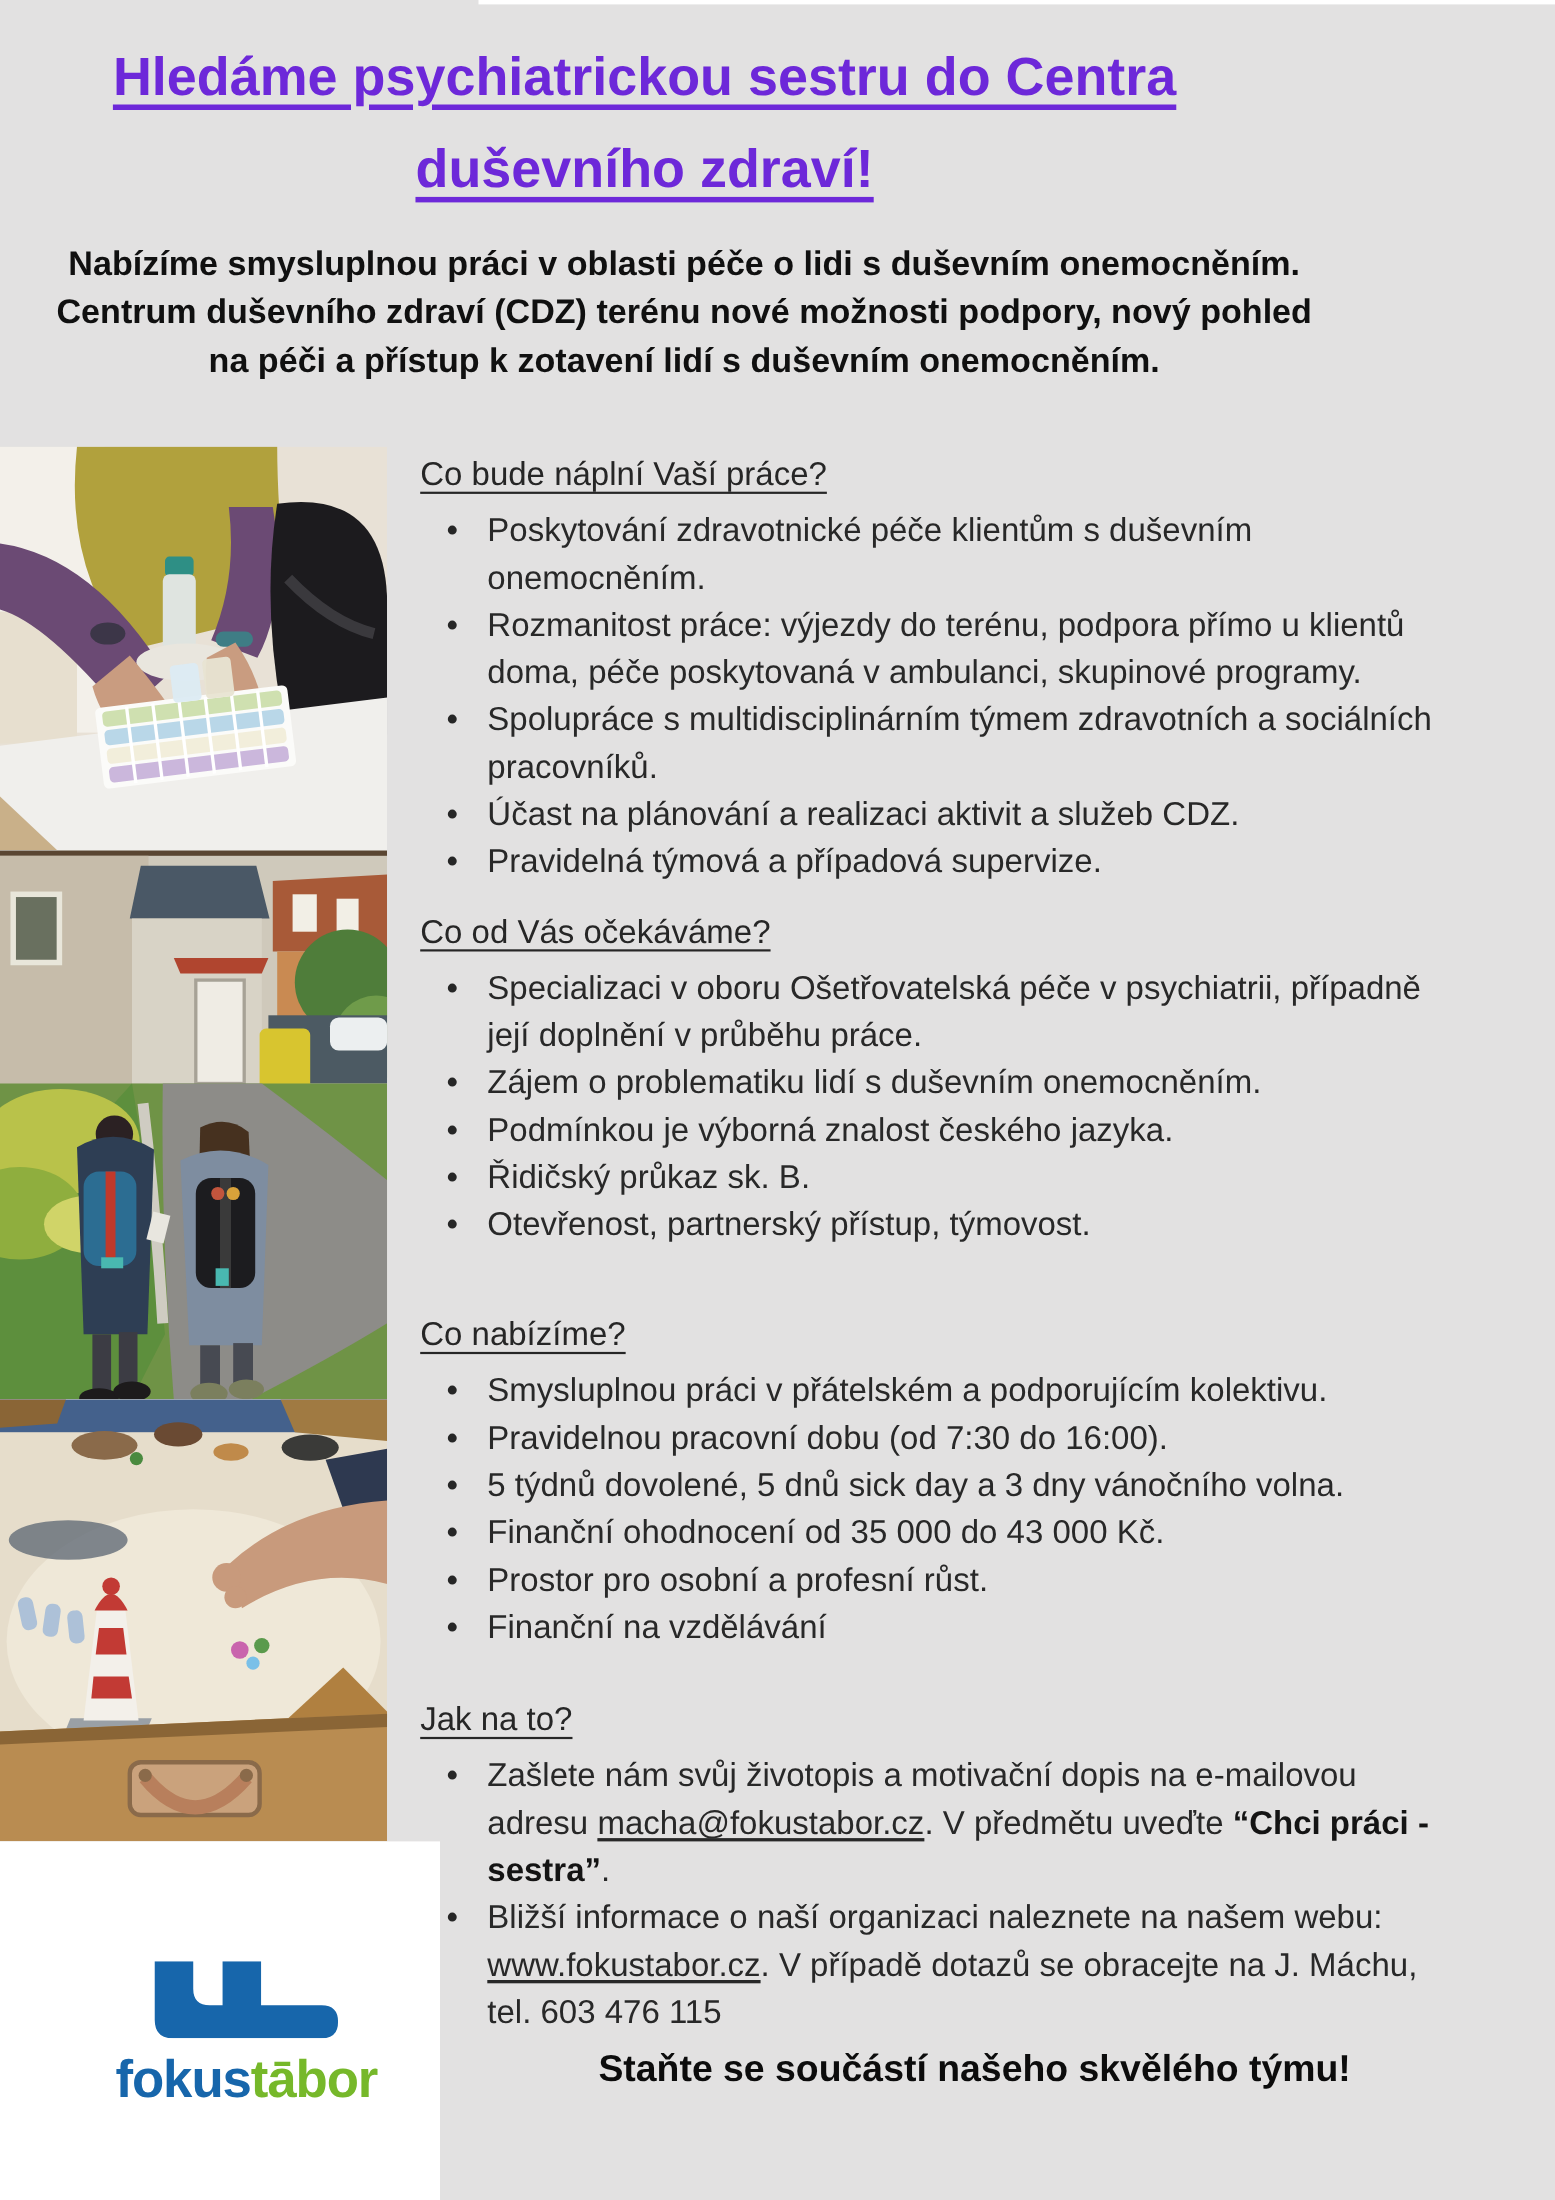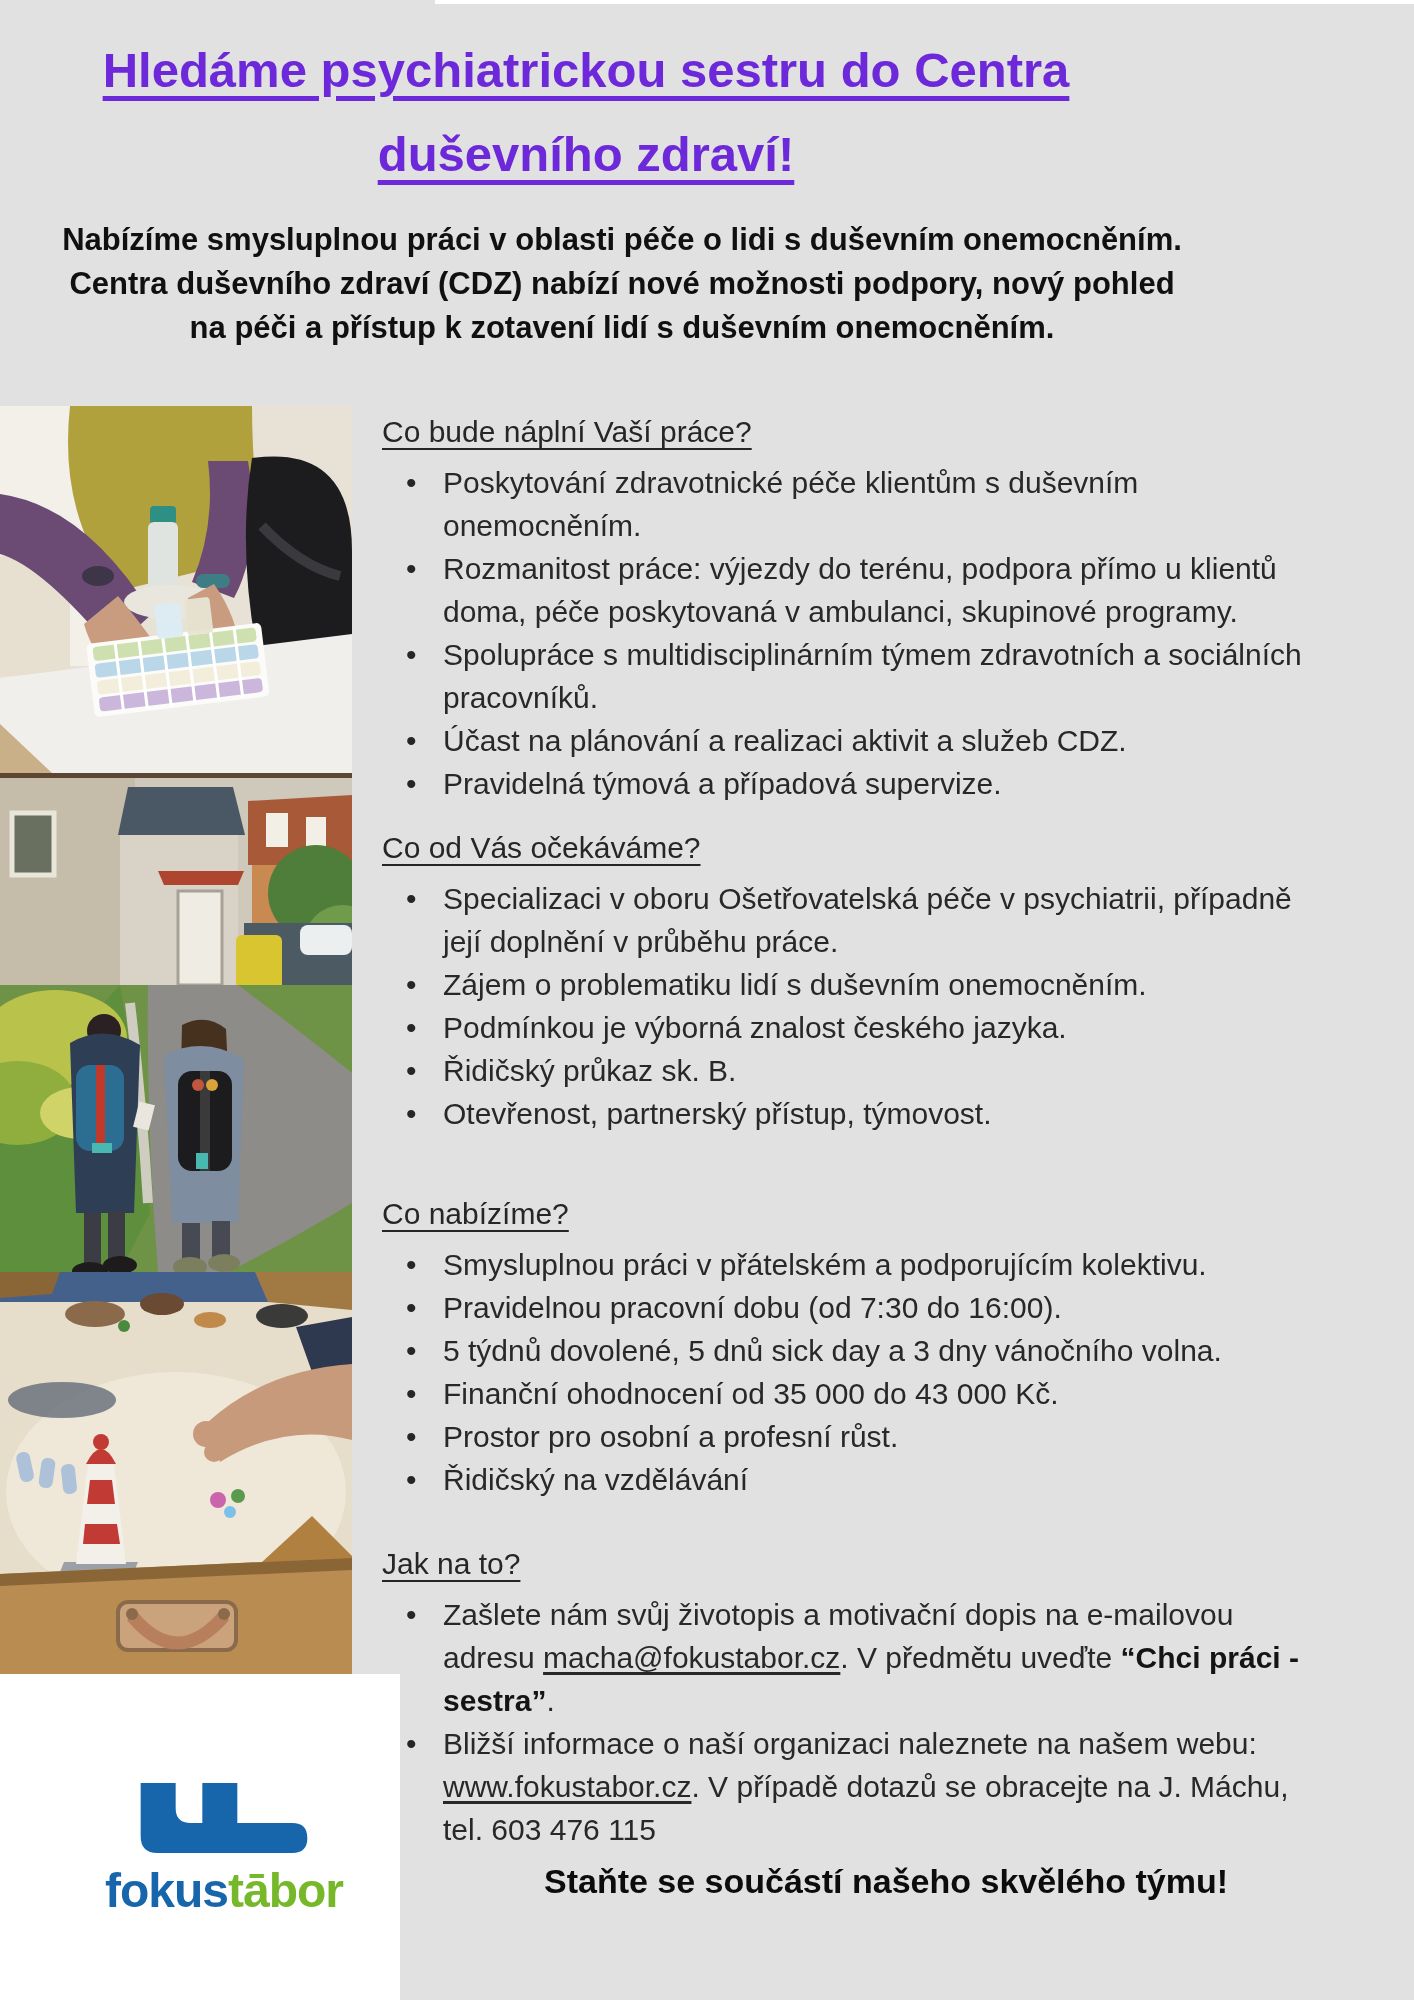--- a/index.html
+++ b/index.html
@@ -54,21 +54,21 @@
 
 <div class="top-strip"></div>
 
 <div class="title">
   <div><span class="tl">Hledáme psychiatrickou sestru do Centra</span></div>
   <div><span class="tl">duševního zdraví!</span></div>
 </div>
 
 <div class="intro">
   <div>Nabízíme smysluplnou práci v oblasti péče o lidi s duševním onemocněním.</div>
-  <div>Centra duševního zdraví (CDZ) nabízí nové možnosti podpory, nový pohled</div>
+  <div>Centrum duševního zdraví (CDZ) terénu nové možnosti podpory, nový pohled</div>
   <div>na péči a přístup k zotavení lidí s duševním onemocněním.</div>
 </div>
 
 <div class="photo" id="photo1">
 <svg viewBox="0 0 352 367" preserveAspectRatio="none" aria-hidden="true">
   <rect width="352" height="367" fill="#e8e1d6"></rect>
   <rect x="0" y="0" width="95" height="260" fill="#f3f0ea"></rect>
   <rect x="0" y="150" width="70" height="120" fill="#e7dfcf"></rect>
   <path d="M70 0 Q58 110 118 185 L262 150 Q252 60 252 0 Z" fill="#b1a13d"></path>
   <path d="M0 88 Q85 100 152 208 L112 244 Q42 160 0 148 Z" fill="#6b4a74"></path>
@@ -285,21 +285,21 @@
     <li>
       <div>5 týdnů dovolené, 5 dnů sick day a 3 dny vánočního volna.</div>
     </li>
     <li>
       <div>Finanční ohodnocení od 35 000 do 43 000 Kč.</div>
     </li>
     <li>
       <div>Prostor pro osobní a profesní růst.</div>
     </li>
     <li>
-      <div>Řidičský na vzdělávání</div>
+      <div>Finanční na vzdělávání</div>
     </li>
   </ul>
 </div>
 
 <div class="section" id="sec4">
   <h2>Jak na to?</h2>
   <ul class="blist">
     <li>
       <div>Zašlete nám svůj životopis a motivační dopis na e-mailovou</div>
       <div><span>adresu </span><span class="u">macha@fokustabor.cz</span><span>. V předmětu uveďte </span><span class="b">“Chci práci -</span></div>

